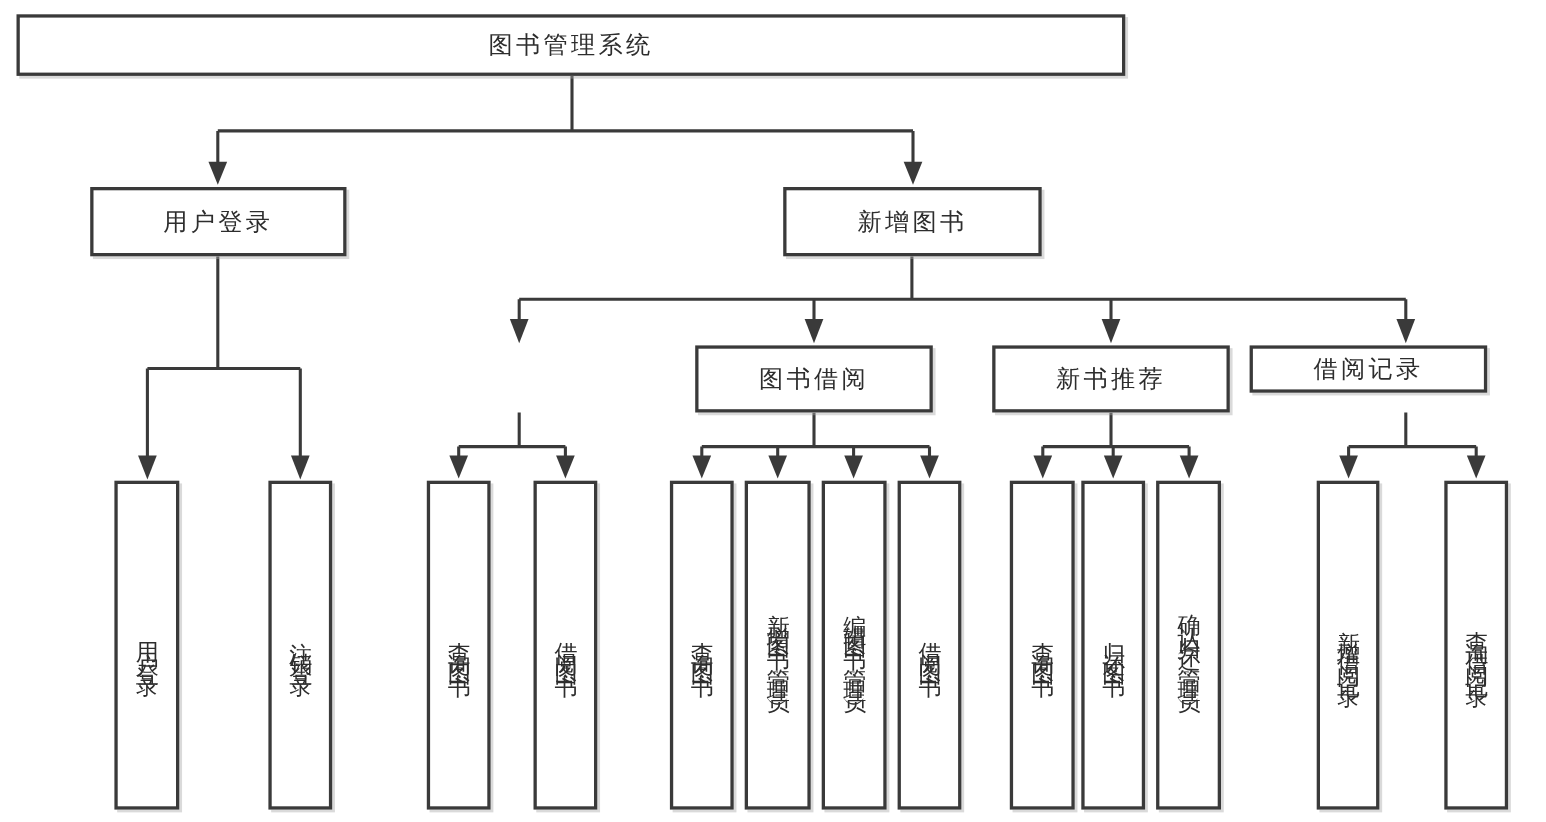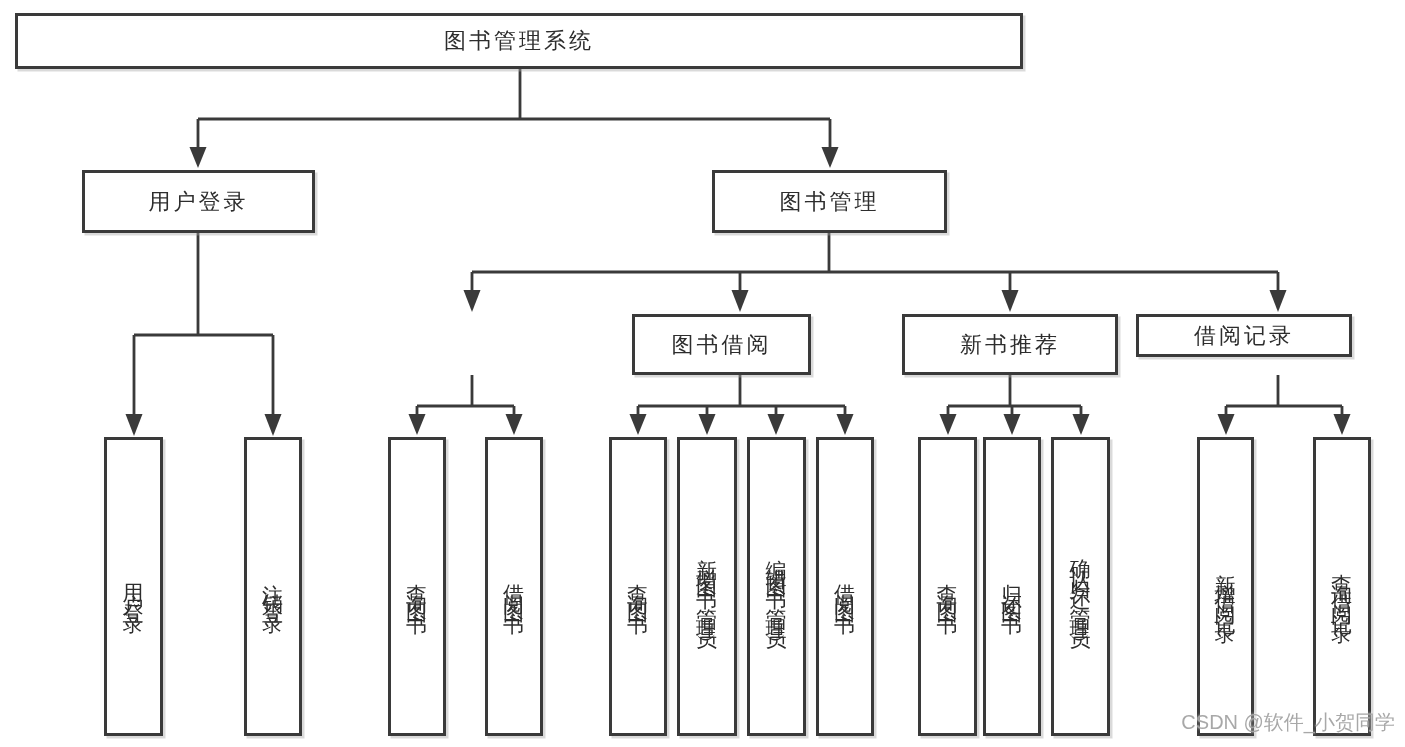--- a/index.html
+++ b/index.html
@@ -95,23 +95,23 @@
     <g>
       <path d="M1278 375 V406 M1226 406 H1342 M1226 406 V416 M1342 406 V416"></path>
       <polygon points="1226,435 1217.5,414 1234.5,414"></polygon>
       <polygon points="1342,435 1333.5,414 1350.5,414"></polygon>
     </g>
   </svg>
 
   <div class="node h-node" style="left:15px;top:13px;width:1008px;height:56px;">图书管理系统</div>
 
   <div class="node h-node" style="left:82px;top:170px;width:233px;height:63px;">用户登录</div>
-  <div class="node h-node" style="left:712px;top:170px;width:235px;height:63px;">图书管理</div>
+  <div class="node h-node" style="left:712px;top:170px;width:235px;height:63px;">新增图书</div>
 
-  <div class="node h-node" style="left:632px;top:314px;width:179px;height:61px;">图书借阅</div>
+  <div class="node h-node" style="left:632px;top:314px;width:216px;height:61px;">图书借阅</div>
   <div class="node h-node" style="left:902px;top:314px;width:216px;height:61px;">新书推荐</div>
   <div class="node h-node" style="left:1136px;top:314px;width:216px;height:43px;">借阅记录</div>
 
   <div class="node v-node" style="left:104px;top:437px;width:59px;height:299px;">用户登录</div>
   <div class="node v-node" style="left:244px;top:437px;width:58px;height:299px;">注销登录</div>
 
   <div class="node v-node" style="left:388px;top:437px;width:58px;height:299px;">查询图书</div>
   <div class="node v-node" style="left:485px;top:437px;width:58px;height:299px;">借阅图书</div>
 
   <div class="node v-node" style="left:609px;top:437px;width:58px;height:299px;">查询图书</div>
@@ -119,15 +119,14 @@
   <div class="node v-node" style="left:747px;top:437px;width:59px;height:299px;">编辑图书（管理员）</div>
   <div class="node v-node" style="left:816px;top:437px;width:58px;height:299px;">借阅图书</div>
 
   <div class="node v-node" style="left:918px;top:437px;width:59px;height:299px;">查询图书</div>
   <div class="node v-node" style="left:983px;top:437px;width:58px;height:299px;">归还图书</div>
   <div class="node v-node" style="left:1051px;top:437px;width:59px;height:299px;">确认归还（管理员）</div>
 
   <div class="node v-node" style="left:1197px;top:437px;width:57px;height:299px;">新增借阅记录</div>
   <div class="node v-node" style="left:1313px;top:437px;width:58px;height:299px;">查询借阅记录</div>
 
-  <div class="watermark">CSDN @软件_小贺同学</div>
 
 </div>
 
 </body></html>

